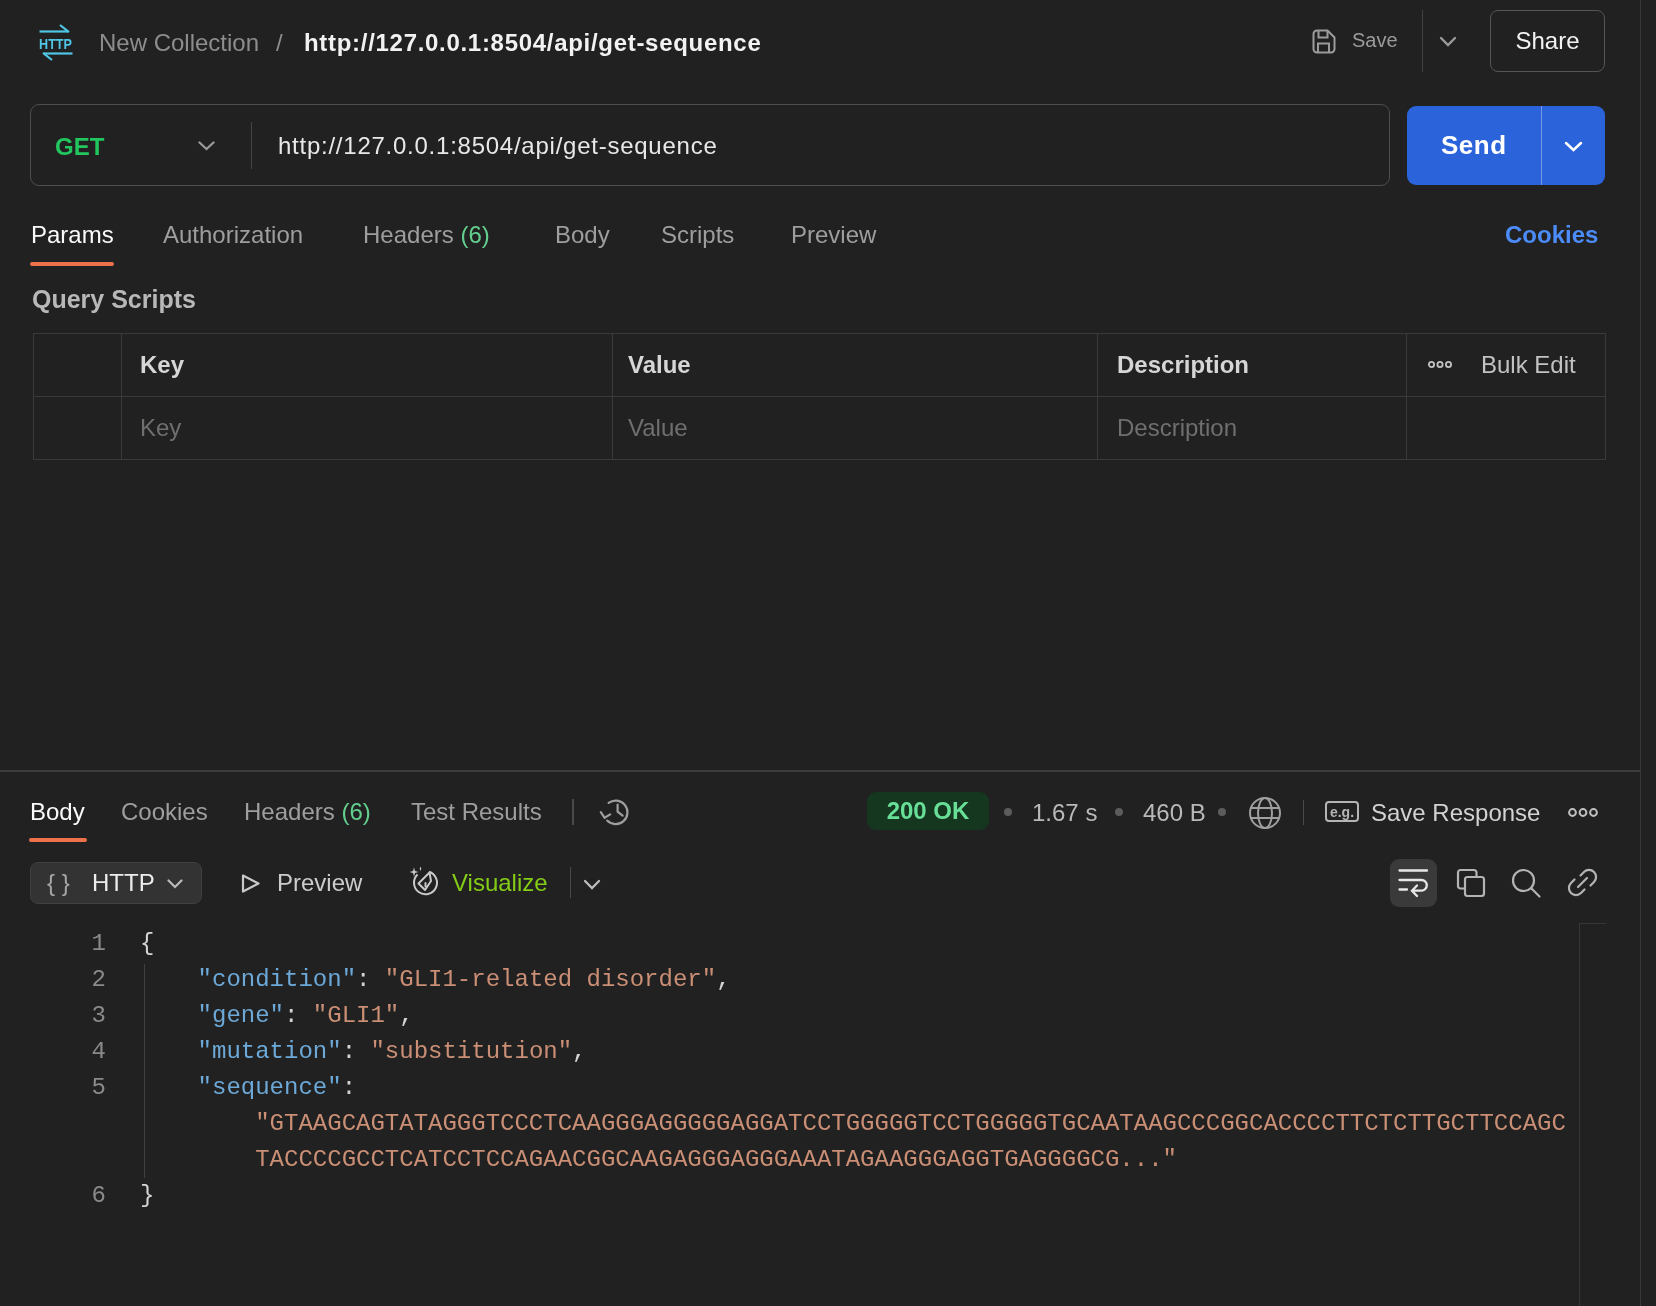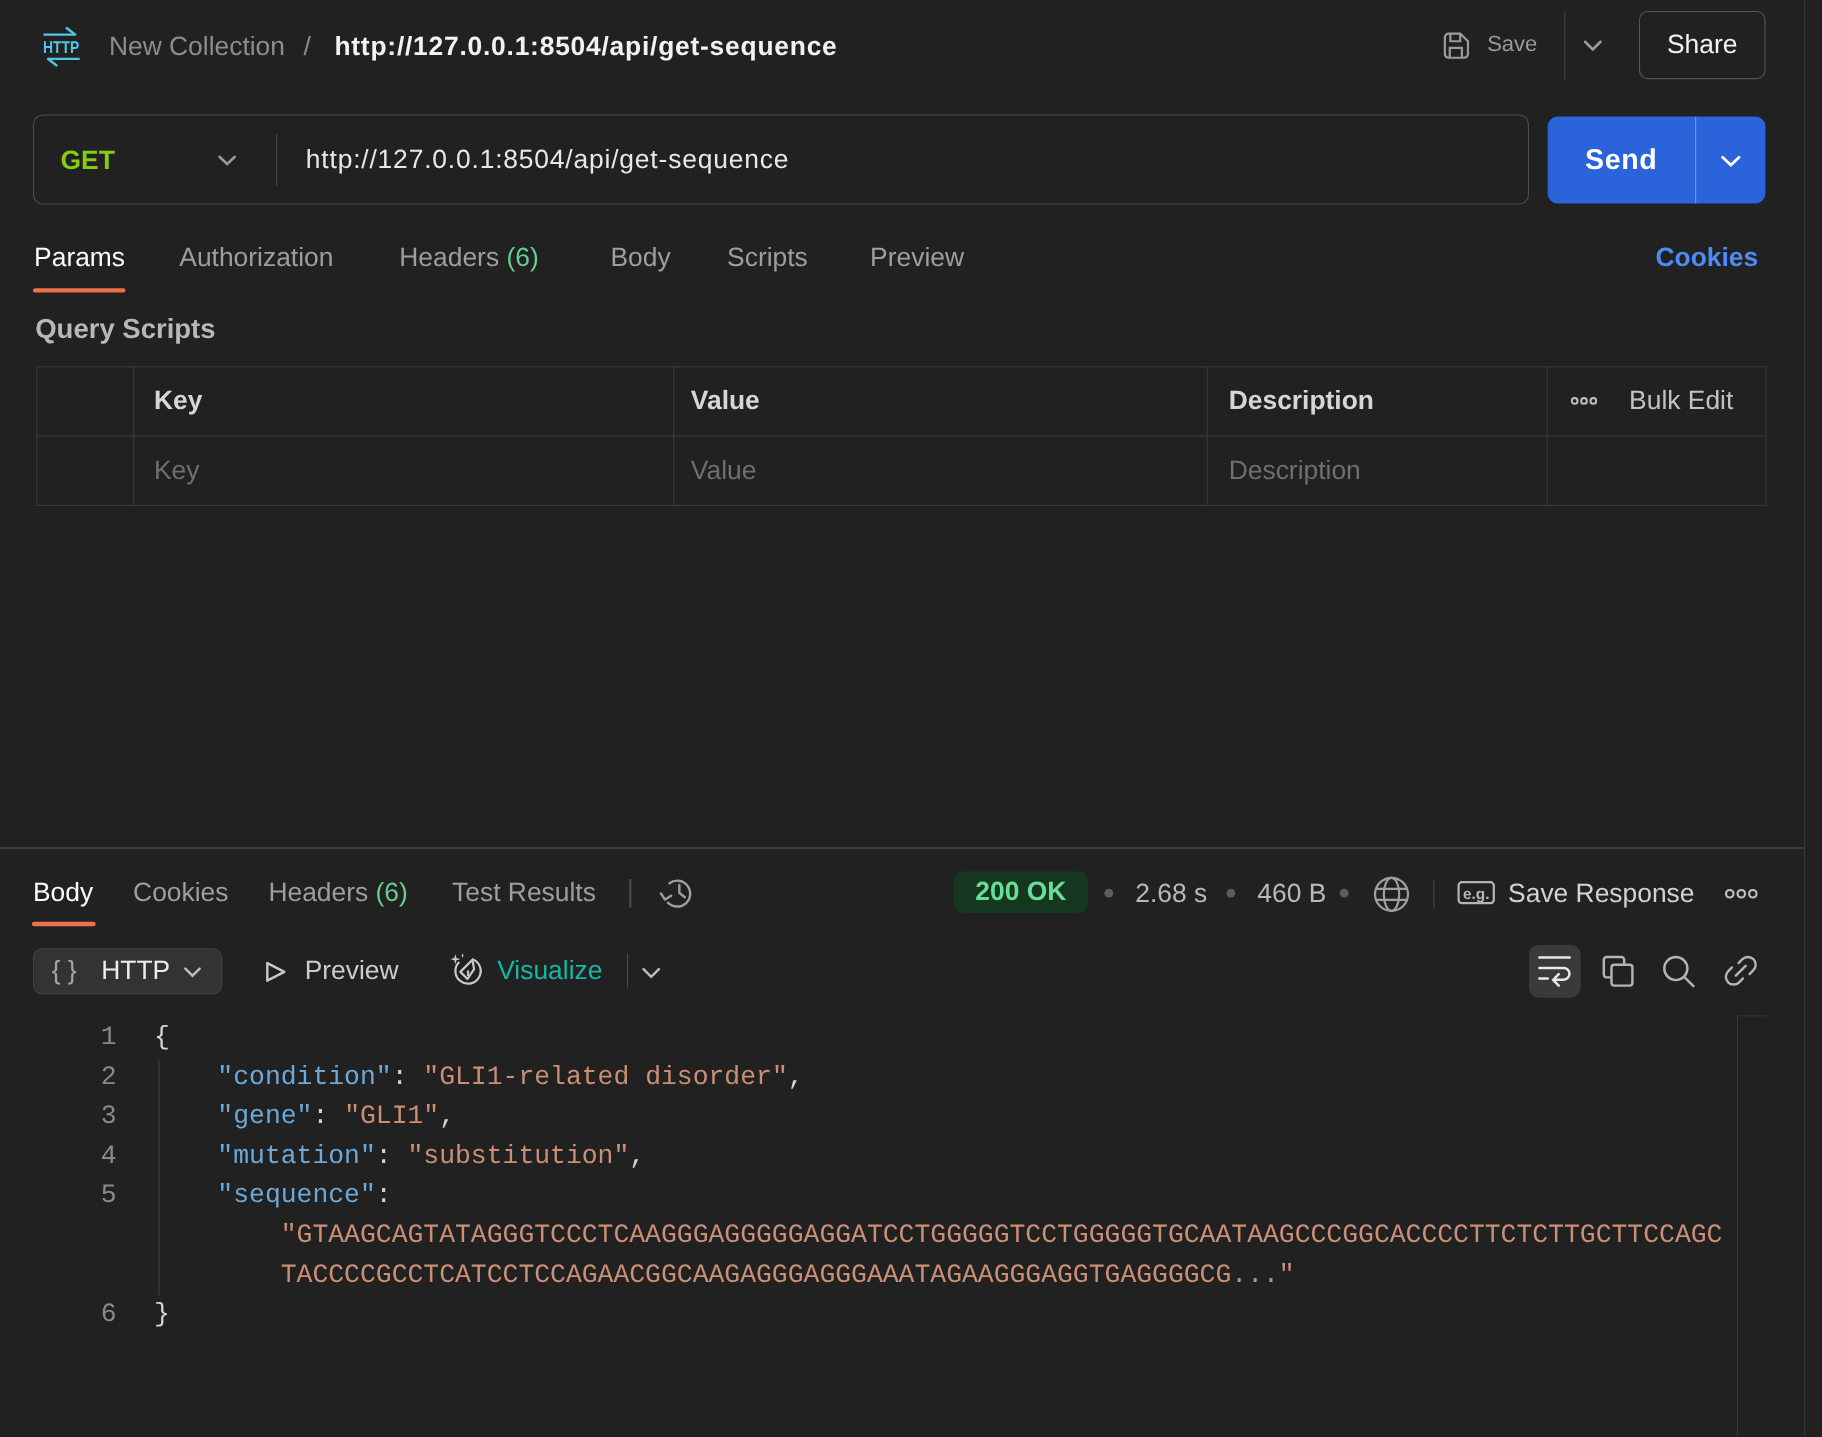--- a/index.html
+++ b/index.html
@@ -36,21 +36,21 @@
     </g>
   </svg>
   <div class="abs t" style="left:1352px;top:29px;font-size:20px;color:#9b9b9b;">Save</div>
   <div class="abs" style="left:1422px;top:10px;width:1px;height:62px;background:#414141;"></div>
   <svg class="abs" style="left:1439px;top:36px;" width="18" height="11" viewBox="0 0 18 11">
     <path d="M2 2 L9 9 L16 2" stroke="#9b9b9b" stroke-width="2.4" fill="none" stroke-linecap="round"></path>
   </svg>
   <div class="abs" style="left:1490px;top:10px;width:113px;height:60px;border:1px solid #555555;border-radius:8px;display:flex;align-items:center;justify-content:center;font-size:24px;color:#f2f2f2;">Share</div>
 
   <div class="abs" style="left:30px;top:104px;width:1358px;height:80px;border:1px solid #4d4d4d;border-radius:9px;"></div>
-  <div class="abs t" style="left:55px;top:133px;font-size:24px;font-weight:600;color:#84cc16;">GET</div>
+  <div class="abs t" style="left:55px;top:133px;font-size:24px;font-weight:600;color:#22c55e;">GET</div>
   <svg class="abs" style="left:198px;top:141px;" width="17" height="10" viewBox="0 0 17 10">
     <path d="M1.5 1.5 L8.5 8 L15.5 1.5" stroke="#9a9a9a" stroke-width="2.3" fill="none" stroke-linecap="round"></path>
   </svg>
   <div class="abs" style="left:251px;top:122px;width:1px;height:47px;background:#454545;"></div>
   <div class="abs t" style="left:278px;top:132px;font-size:24px;letter-spacing:0.75px;color:#e8e8e8;">http://127.0.0.1:8504/api/get-sequence</div>
 
   <div class="abs" style="left:1407px;top:106px;width:198px;height:79px;border-radius:9px;background:#2b63da;"></div>
   <div class="abs" style="left:1541px;top:106px;width:1px;height:79px;background:rgba(255,255,255,0.35);"></div>
   <div class="abs t" style="left:1441px;top:130px;font-size:26px;font-weight:600;letter-spacing:0.5px;color:#ffffff;">Send</div>
   <svg class="abs" style="left:1564px;top:141px;" width="19" height="11" viewBox="0 0 19 11">
@@ -102,21 +102,21 @@
   <svg class="abs" style="left:599px;top:795px;" width="35" height="35" viewBox="0 0 35 35">
     <g stroke="#9e9e9e" stroke-width="2.2" fill="none" stroke-linecap="round">
       <path d="M9.6 7.9 A11.8 11.8 0 1 1 8.2 25.6"></path>
       <path d="M1.8 17.2 L5.6 22.8 L11.2 19.4" stroke-linejoin="round"></path>
       <path d="M18.6 9.5 V16.7 L23.6 20.7"></path>
     </g>
   </svg>
 
   <div class="abs" style="left:867px;top:792px;width:122px;height:38px;border-radius:9px;background:#15371f;display:flex;align-items:center;justify-content:center;font-size:24px;font-weight:600;color:#67df97;">200 OK</div>
   <div class="abs" style="left:1004px;top:808px;width:8px;height:8px;border-radius:50%;background:#5c5c5c;"></div>
-  <div class="abs t" style="left:1032px;top:799px;font-size:24px;color:#b9b9b9;">2.68 s</div>
+  <div class="abs t" style="left:1032px;top:799px;font-size:24px;color:#b9b9b9;">1.67 s</div>
   <div class="abs" style="left:1115px;top:808px;width:8px;height:8px;border-radius:50%;background:#5c5c5c;"></div>
   <div class="abs t" style="left:1143px;top:799px;font-size:24px;color:#b9b9b9;">460 B</div>
   <div class="abs" style="left:1218px;top:808px;width:8px;height:8px;border-radius:50%;background:#5c5c5c;"></div>
   <svg class="abs" style="left:1248px;top:796px;" width="34" height="34" viewBox="0 0 34 34">
     <g stroke="#9f9f9f" stroke-width="2" fill="none">
       <circle cx="17" cy="17" r="15"></circle>
       <ellipse cx="17" cy="17" rx="7" ry="15"></ellipse>
       <path d="M3 12 H31 M3 22 H31"></path>
     </g>
   </svg>
@@ -145,21 +145,21 @@
 
   <svg class="abs" style="left:408px;top:866px;" width="32" height="34" viewBox="0 0 32 34">
     <g stroke="#c9c9c9" stroke-width="2" fill="none">
       <path d="M9.5 8.5 A11.5 11.5 0 1 0 21 5.8"></path>
       <path d="M21.5 6.5 L10.5 17.5 L17 24 L23 15 Z" stroke-linejoin="round"></path>
       <path d="M17.5 17 v3.5" stroke-linecap="round"></path>
       <path d="M6 1.5 L7 5 L10.5 6 L7 7 L6 10.5 L5 7 L1.5 6 L5 5 Z" fill="#c9c9c9" stroke="none"></path>
       <path d="M12.5 0.5 L13.3 2.7 L12.5 4.9 L11.7 2.7 Z" fill="#c9c9c9" stroke="none"></path>
     </g>
   </svg>
-  <div class="abs t" style="left:452px;top:869px;font-size:24px;color:#14b8a6;">Visualize</div>
+  <div class="abs t" style="left:452px;top:869px;font-size:24px;color:#84cc16;">Visualize</div>
   <div class="abs" style="left:570px;top:867px;width:1px;height:31px;background:#4a4a4a;"></div>
   <svg class="abs" style="left:583px;top:879px;" width="18" height="11" viewBox="0 0 18 11">
     <path d="M2 2 L9 9 L16 2" stroke="#bbbbbb" stroke-width="2.3" fill="none" stroke-linecap="round"></path>
   </svg>
 
   <div class="abs" style="left:1390px;top:859px;width:47px;height:48px;border-radius:9px;background:#3a3a3a;"></div>
   <svg class="abs" style="left:1398px;top:868px;" width="31" height="30" viewBox="0 0 31 30">
     <g stroke="#e8e8e8" stroke-width="2.3" fill="none" stroke-linecap="round">
       <path d="M1.5 2.5 H29"></path>
       <path d="M1.5 12 H23.5 a5.3 5.3 0 0 1 0 10.6 H15"></path>

